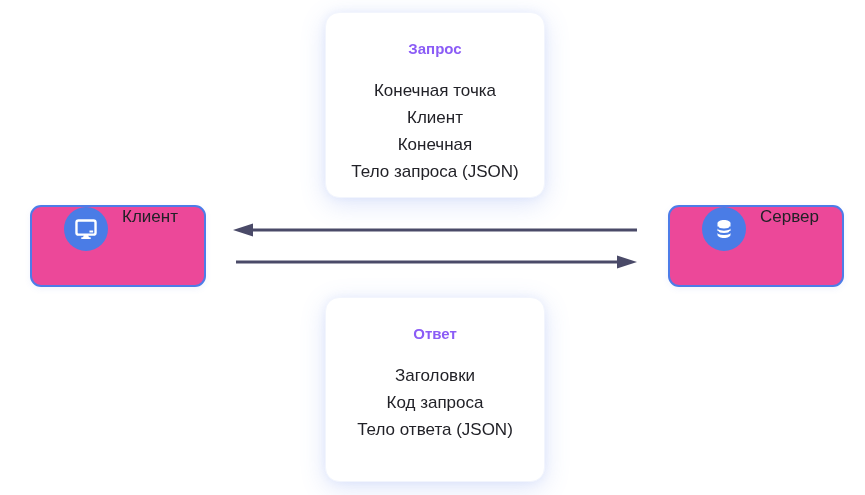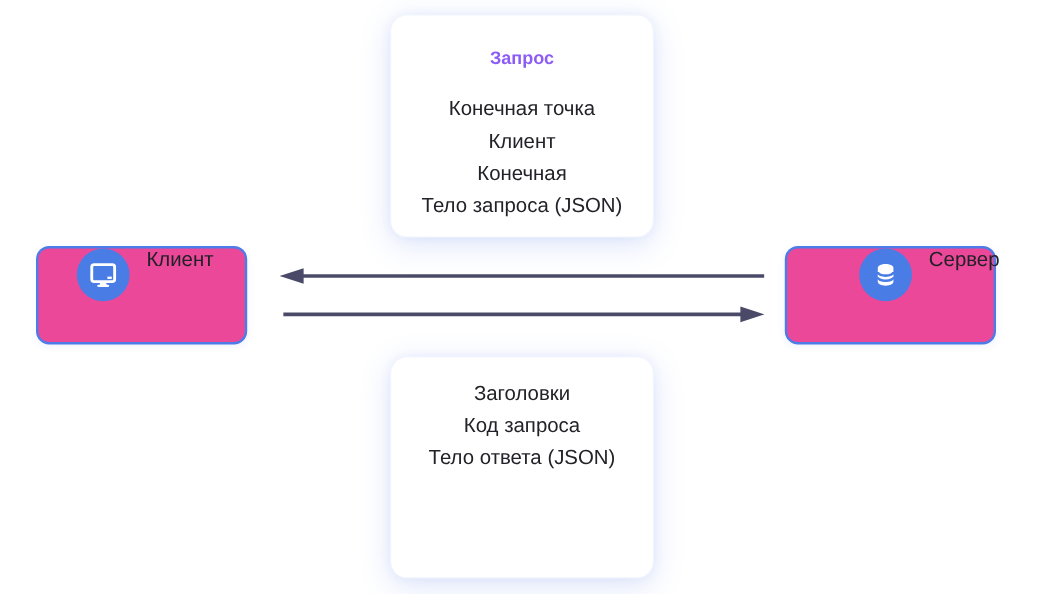--- a/index.html
+++ b/index.html
@@ -55,21 +55,21 @@
     height: 82px;
     background: #ec4899;
     border: 2px solid #4d7ce8;
     border-radius: 11px;
     box-sizing: border-box;
     display: flex;
     align-items: flex-start;
     box-shadow: 0 2px 6px rgba(80, 110, 230, 0.08);
   }
   .node.client { left: 30px;  }
-  .node.server { left: 654px; padding-left: 28px; }
+  .node.server { left: 668px; }
   .node-icon {
     width: 44px;
     height: 44px;
     border-radius: 50%;
     background: #4a7ce6;
     margin-left: 32px;
     flex: 0 0 auto;
     display: flex;
     align-items: center;
     justify-content: center;
@@ -98,20 +98,21 @@
     <div class="card-title">Запрос</div>
     <div class="card-items">
       <div class="card-item">Конечная точка</div>
       <div class="card-item">Клиент</div>
       <div class="card-item">Конечная</div>
       <div class="card-item">Тело запроса (JSON)</div>
     </div>
   </div>
 
   <div class="card response">
+    <div class="card-title">Ответ</div>
     <div class="card-items">
       <div class="card-item">Заголовки</div>
       <div class="card-item">Код запроса</div>
       <div class="card-item">Тело ответа (JSON)</div>
     </div>
   </div>
 
   <div class="node client">
     <div class="node-icon">
       <svg width="26" height="26" viewBox="0 0 24 24" aria-hidden="true">

